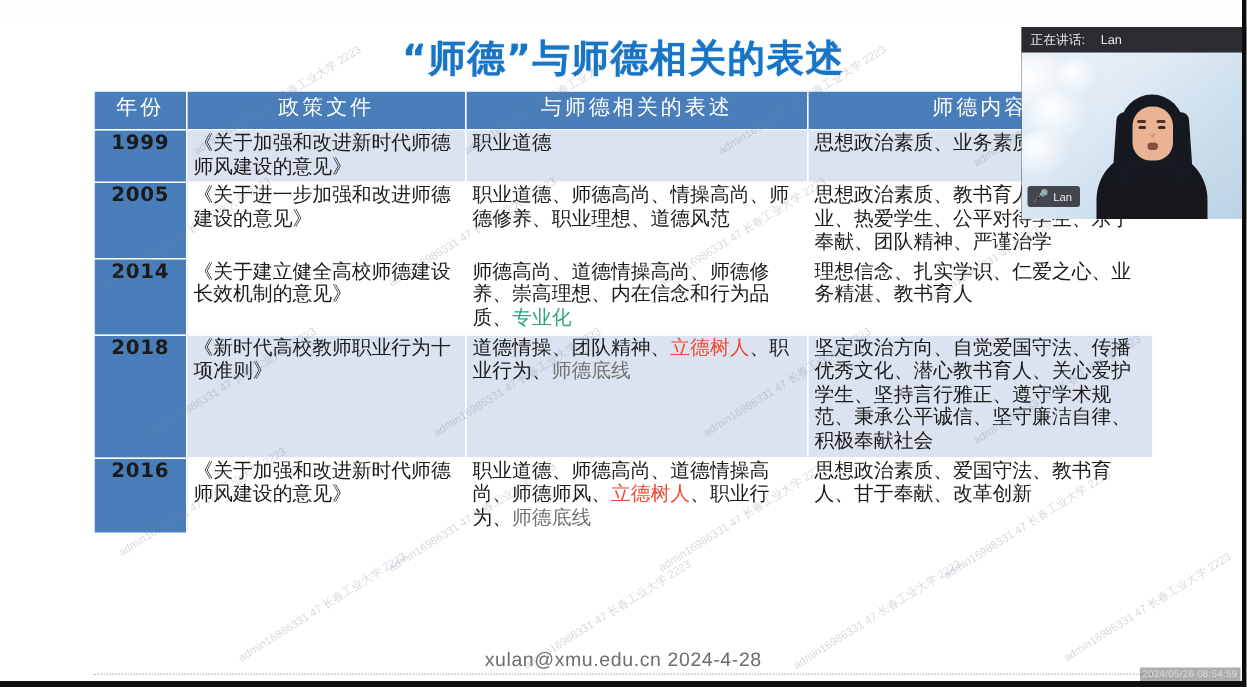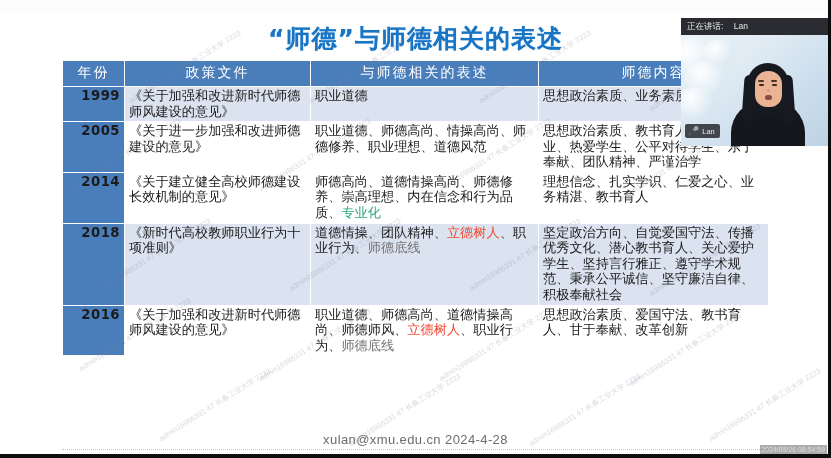--- a/index.html
+++ b/index.html
@@ -66,21 +66,21 @@
     padding:3px 2px 4px 2px;
     border-color:#ffffff;
     height:18px;
   }
   td.year{
     background:#4a7ebb;
     color:#ffffff;
     font-family:"DejaVu Sans","Liberation Sans",sans-serif;
     font-weight:bold;
     font-size:14px;
-    text-align:right;
+    text-align:center;
     padding-left:7px;
     letter-spacing:.5px;
     border-color:#ffffff;
   }
   tr.band td{background:#dbe3f0;}
   tr.plain td{background:#ffffff;}
   tr.band td.year,tr.plain td.year{background:#4a7ebb;}
 
   td.doc{text-indent:0;}
   .hl-green{color:#2fa383;}

